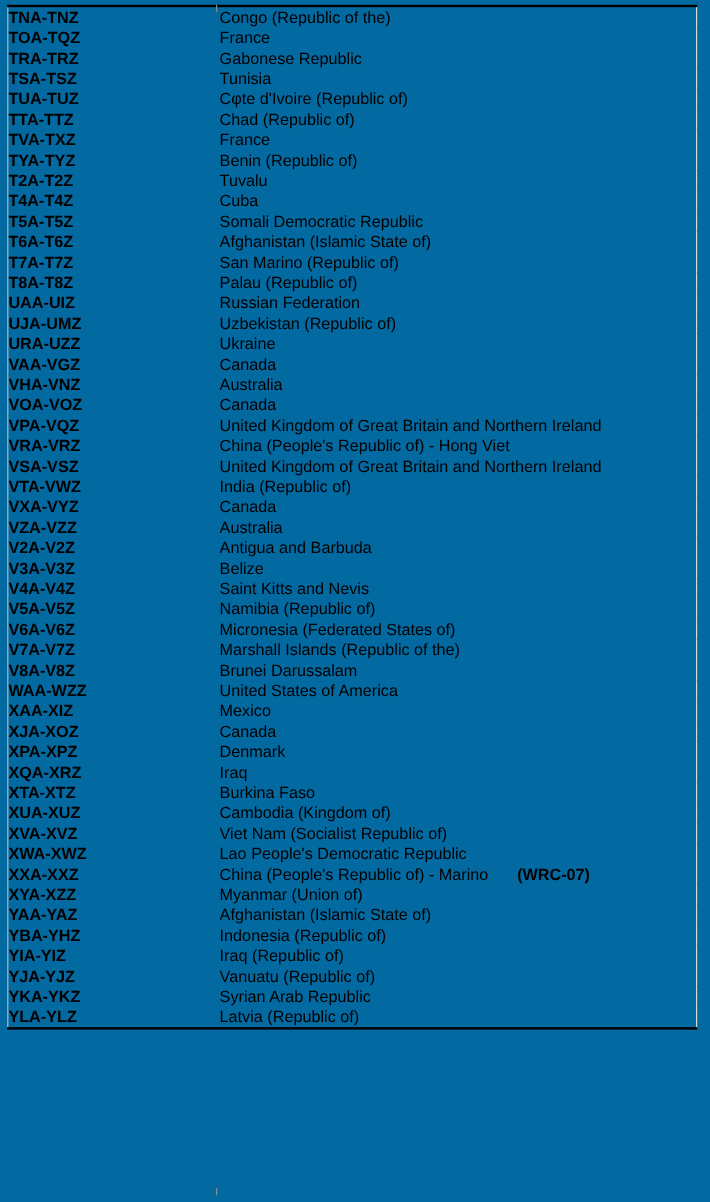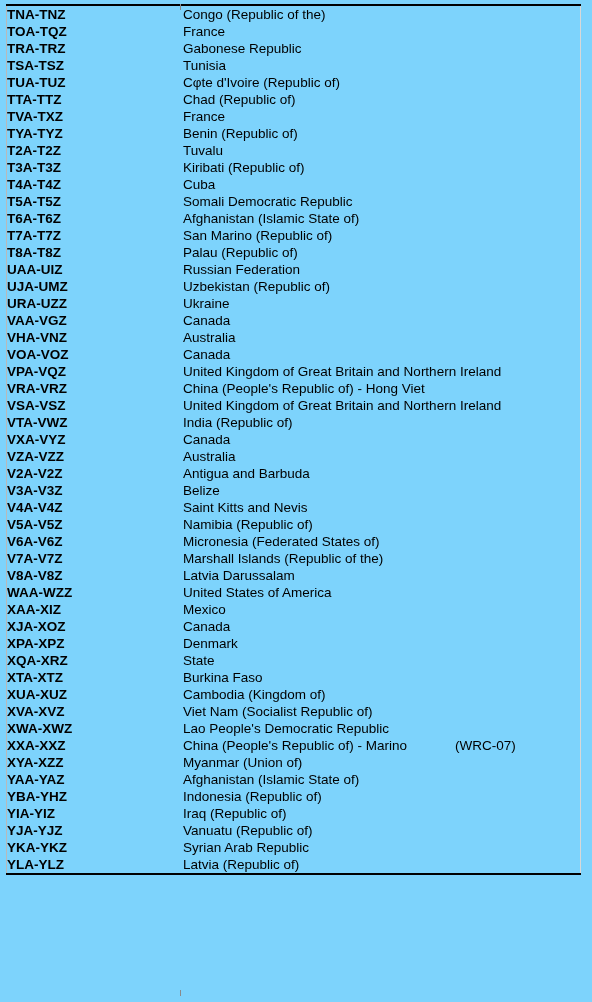--- a/index.html
+++ b/index.html
@@ -15,21 +15,21 @@
     font-family: "Liberation Sans", sans-serif;
     color: #000000;
     -webkit-font-smoothing: none;
   }
 
   #doc-page {
     position: relative;
     width: 592px;
     height: 1002px;
     box-sizing: border-box;
-    background: #7dd3fc;
+    background: #0369a1;
   }
 
   
   #allocation-table {
     position: absolute;
     left: 6px;
     top: 4px;
     width: 574px;
     border-collapse: collapse;
     border-top: 2px solid #000000;
@@ -69,22 +69,22 @@
     letter-spacing: 0px;
     padding-left: 2px;
   }
 
   .country-name {
     display: inline;
   }
 
   .wrc-note {
     display: inline-block;
-    margin-left: 48px;
-    font-weight: normal;
+    margin-left: 24px;
+    font-weight: bold;
     font-size: 13.5px;
   }
 
   
   #column-divider-tick {
     position: absolute;
     left: 180px;
     top: 4px;
     width: 1px;
     height: 6px;
@@ -140,24 +140,20 @@
         </tr>
         <tr>
           <td class="series-cell">TYA-TYZ</td>
           <td class="country-cell"><span class="country-name">Benin (Republic of)</span></td>
         </tr>
         <tr>
           <td class="series-cell">T2A-T2Z</td>
           <td class="country-cell"><span class="country-name">Tuvalu</span></td>
         </tr>
         <tr>
-          <td class="series-cell">T3A-T3Z</td>
-          <td class="country-cell"><span class="country-name">Kiribati (Republic of)</span></td>
-        </tr>
-        <tr>
           <td class="series-cell">T4A-T4Z</td>
           <td class="country-cell"><span class="country-name">Cuba</span></td>
         </tr>
         <tr>
           <td class="series-cell">T5A-T5Z</td>
           <td class="country-cell"><span class="country-name">Somali Democratic Republic</span></td>
         </tr>
         <tr>
           <td class="series-cell">T6A-T6Z</td>
           <td class="country-cell"><span class="country-name">Afghanistan (Islamic State of)</span></td>
@@ -237,41 +233,41 @@
         <tr>
           <td class="series-cell">V6A-V6Z</td>
           <td class="country-cell"><span class="country-name">Micronesia (Federated States of)</span></td>
         </tr>
         <tr>
           <td class="series-cell">V7A-V7Z</td>
           <td class="country-cell"><span class="country-name">Marshall Islands (Republic of the)</span></td>
         </tr>
         <tr>
           <td class="series-cell">V8A-V8Z</td>
-          <td class="country-cell"><span class="country-name">Latvia Darussalam</span></td>
+          <td class="country-cell"><span class="country-name">Brunei Darussalam</span></td>
         </tr>
         <tr>
           <td class="series-cell">WAA-WZZ</td>
           <td class="country-cell"><span class="country-name">United States of America</span></td>
         </tr>
         <tr>
           <td class="series-cell">XAA-XIZ</td>
           <td class="country-cell"><span class="country-name">Mexico</span></td>
         </tr>
         <tr>
           <td class="series-cell">XJA-XOZ</td>
           <td class="country-cell"><span class="country-name">Canada</span></td>
         </tr>
         <tr>
           <td class="series-cell">XPA-XPZ</td>
           <td class="country-cell"><span class="country-name">Denmark</span></td>
         </tr>
         <tr>
           <td class="series-cell">XQA-XRZ</td>
-          <td class="country-cell"><span class="country-name">State</span></td>
+          <td class="country-cell"><span class="country-name">Iraq</span></td>
         </tr>
         <tr>
           <td class="series-cell">XTA-XTZ</td>
           <td class="country-cell"><span class="country-name">Burkina Faso</span></td>
         </tr>
         <tr>
           <td class="series-cell">XUA-XUZ</td>
           <td class="country-cell"><span class="country-name">Cambodia (Kingdom of)</span></td>
         </tr>
         <tr>

